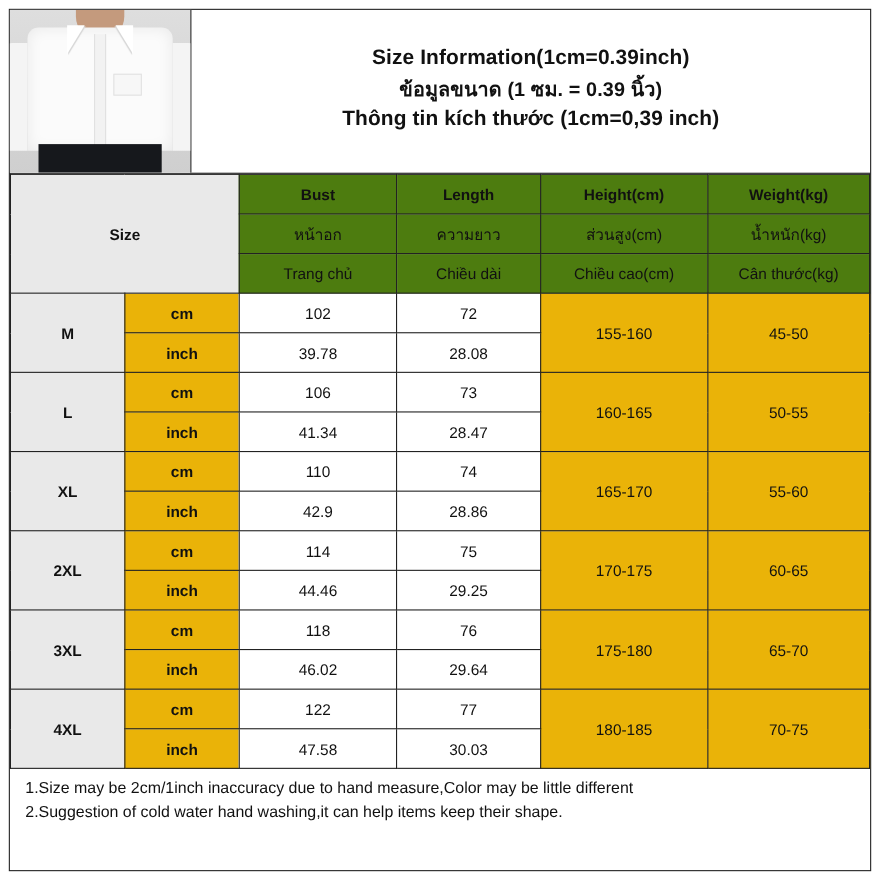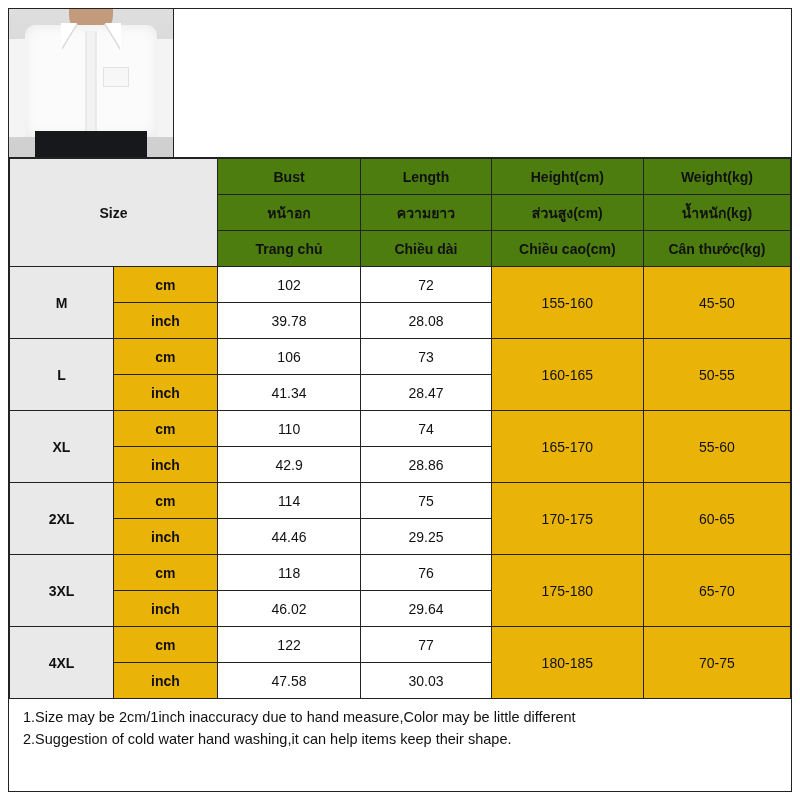--- a/index.html
+++ b/index.html
@@ -174,21 +174,21 @@
   .col-len   { width: 103px; }
   .col-h     { width: 120px; }
   .col-w     { width: 116px; }
 
   .hdr-cell {
     background: #4d7c0f;
     font-weight: bold;
     font-size: 14.5px;
   }
   .hdr-cell.sub {
-    font-weight: bold;
+    font-weight: normal;
   }
   .size-label {
     background: #e9e9e9;
     font-weight: bold;
     font-size: 17px;
   }
   .size-word {
     background: #e9e9e9;
     font-weight: bold;
     font-size: 24px;
@@ -225,20 +225,25 @@
           <div class="sleeve-r"></div>
           <div class="neck"></div>
           <div class="shirt-body"></div>
           <div class="placket"></div>
           <div class="collar-l"></div>
           <div class="collar-r"></div>
           <div class="pocket"></div>
           <div class="trousers"></div>
         </div>
       </div>
+      <div class="title-cell">
+        <div class="title-line">Size Information(1cm=0.39inch)</div>
+        <div class="title-line thai">ข้อมูลขนาด (1 ซม. = 0.39 นิ้ว)</div>
+        <div class="title-line">Thông tin kích thước (1cm=0,39 inch)</div>
+      </div>
     </div>
 
     <table class="sizes">
       <colgroup>
         <col class="col-size">
           <col class="col-unit">
           <col class="col-bust">
         <col class="col-len">
           <col class="col-h">
           <col class="col-w">

